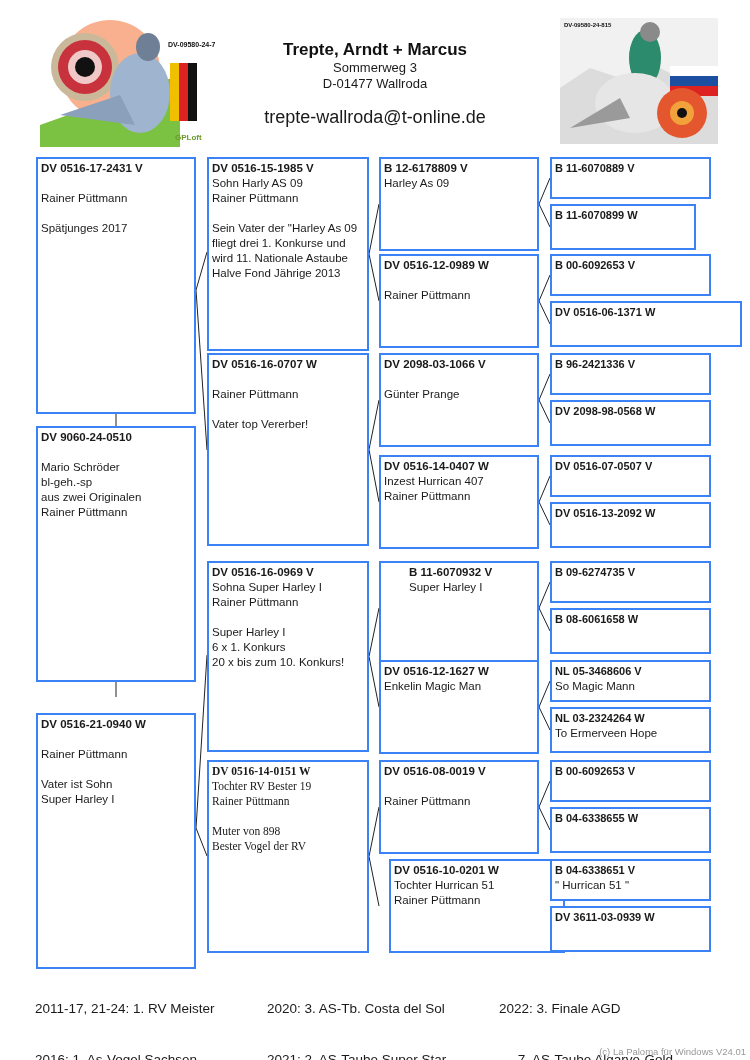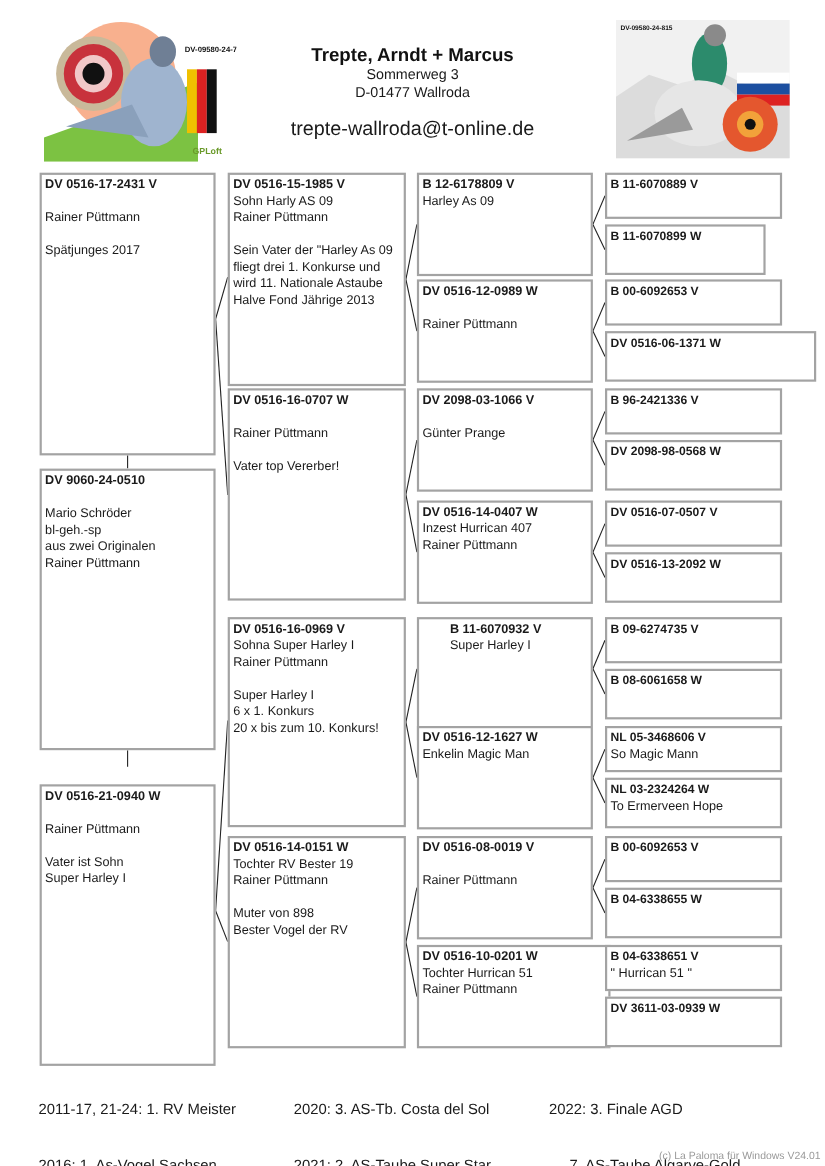--- a/index.html
+++ b/index.html
@@ -2,21 +2,21 @@
 <html><head>
 <meta charset="utf-8">
 <style>
   html,body{margin:0;padding:0;background:#fff;}
   body{width:750px;height:1060px;position:relative;overflow:hidden;font-family:"Liberation Sans",sans-serif;color:#1a1a1a;}
   .img{position:absolute;}
   .hdr{position:absolute;left:240px;top:40px;width:270px;text-align:center;}
   .hdr .title{font-size:17px;font-weight:bold;color:#111;}
   .hdr .line{font-size:13px;line-height:16px;}
   .hdr .mail{font-size:18px;margin-top:15px;}
-  .box{position:absolute;border:2px solid #a3a3a3;background:#fff;box-sizing:border-box;padding:2px 3px;font-size:11.5px;line-height:15px;overflow:hidden;}
+  .box{position:absolute;border:2px solid #3b82f6;background:#fff;box-sizing:border-box;padding:2px 3px;font-size:11.5px;line-height:15px;overflow:hidden;}
   .box .ring{font-weight:bold;font-size:11.5px;}
   .box .l{white-space:pre-wrap;}
   .c4 .ring{font-size:11px;}
   svg.lines{position:absolute;left:0;top:0;}
   .foot{position:absolute;top:966px;font-size:13.5px;line-height:17px;white-space:pre;}
   .copy{position:absolute;right:4px;top:1046px;font-size:9.5px;color:#999;}
 </style>
 </head>
 <body>
 
@@ -140,21 +140,21 @@
     </div>
     <div class="box" style="left: 207px; top: 561px; width: 162px; height: 191px;">
       <div class="ring">DV 0516-16-0969 V</div>
       <div class="l">Sohna Super Harley I</div>
       <div class="l">Rainer Püttmann</div>
       <div class="l">&nbsp;</div>
       <div class="l">Super Harley I</div>
       <div class="l">6 x 1. Konkurs</div>
       <div class="l">20 x bis zum 10. Konkurs!</div>
     </div>
-    <div class="box" style="left: 207px; top: 760px; width: 162px; height: 193px;">
+    <div class="box" style="left: 207px; top: 760px; width: 162px; height: 193px; font-family: Liberation Serif, serif;">
       <div class="ring">DV 0516-14-0151 W</div>
       <div class="l">Tochter RV Bester 19</div>
       <div class="l">Rainer Püttmann</div>
       <div class="l">&nbsp;</div>
       <div class="l">Muter von 898</div>
       <div class="l">Bester Vogel der RV</div>
     </div>
     <div class="box" style="left: 379px; top: 157px; width: 160px; height: 94px;">
       <div class="ring">B  12-6178809 V</div>
       <div class="l">Harley As 09</div>
@@ -180,21 +180,21 @@
     </div>
     <div class="box" style="left: 379px; top: 660px; width: 160px; height: 94px;">
       <div class="ring">DV 0516-12-1627 W</div>
       <div class="l">Enkelin Magic Man</div>
     </div>
     <div class="box" style="left: 379px; top: 760px; width: 160px; height: 94px;">
       <div class="ring">DV 0516-08-0019 V</div>
       <div class="l">&nbsp;</div>
       <div class="l">Rainer Püttmann</div>
     </div>
-    <div class="box" style="left: 379px; top: 859px; width: 176px; height: 94px;">
+    <div class="box" style="left: 389px; top: 859px; width: 176px; height: 94px;">
       <div class="ring">DV 0516-10-0201 W</div>
       <div class="l">Tochter Hurrican 51</div>
       <div class="l">Rainer Püttmann</div>
     </div>
     <div class="box c4" style="left: 550px; top: 157px; width: 161px; height: 42px;">
       <div class="ring">B  11-6070889 V</div>
     </div>
     <div class="box c4" style="left: 550px; top: 204px; width: 146px; height: 46px;">
       <div class="ring">B  11-6070899 W</div>
     </div>

